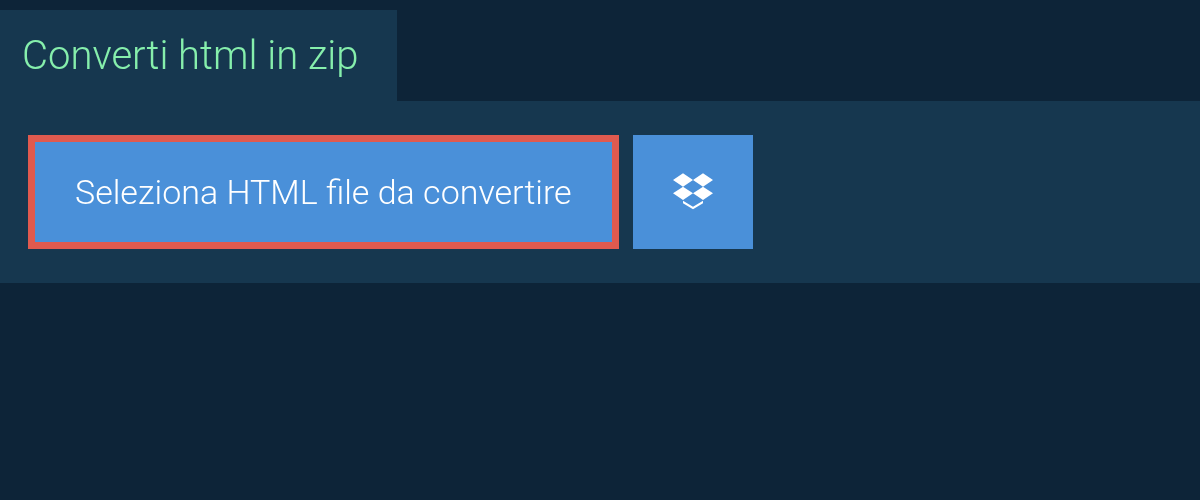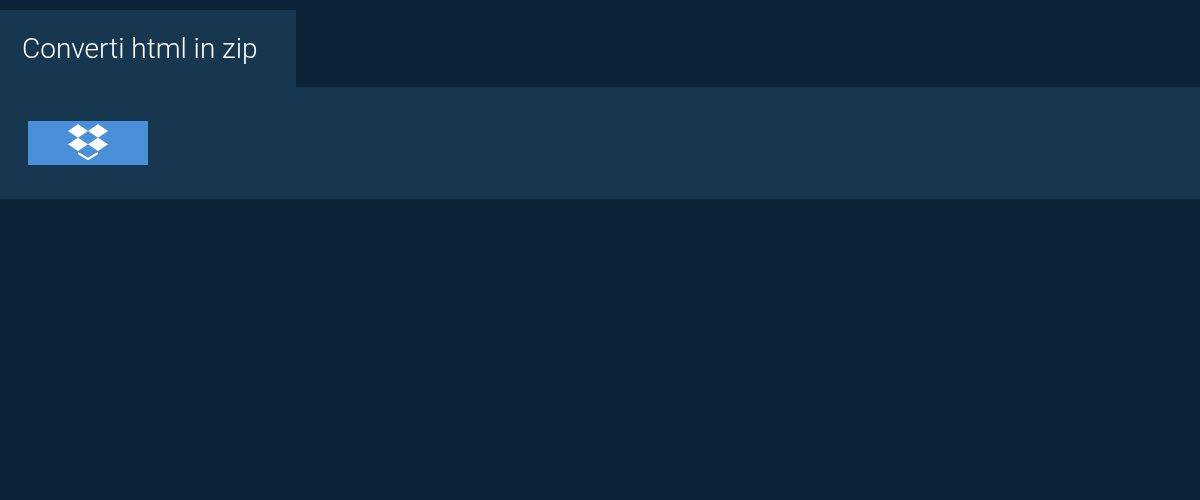--- a/index.html
+++ b/index.html
@@ -14,22 +14,22 @@
       font-family: -apple-system, BlinkMacSystemFont, "Segoe UI", Roboto, Helvetica, Arial, sans-serif;
       overflow: hidden;
     }
     .tab {
       background: #16374f;
       display: inline-block;
       padding: 22px 38px 22px 22px;
       margin-top: 10px;
     }
     .tab-label {
-      color: #ffffff;
-      font-size: 28px;
+      color: #86efac;
+      font-size: 40px;
       font-weight: 300;
     }
     .panel {
       background: #16374f;
       padding: 34px 28px 34px 28px;
       display: flex;
       gap: 14px;
       align-items: stretch;
     }
     .select-button {
@@ -63,20 +63,23 @@
 </head>
 <body>
 
 
 
 <div class="tab">
   <span class="tab-label">Converti html in zip</span>
 </div>
 
 <div class="panel">
+  <div class="select-button">
+    <span class="select-button-label">Seleziona HTML file da convertire</span>
+  </div>
   <div class="dropbox-button">
     <span>
       <svg viewBox="0 0 24 24" xmlns="http://www.w3.org/2000/svg">
         <path d="M6 2L0 6l6 4-6 4 6 4 6-4 6 4 6-4-6-4 6-4-6-4-6 4-6-4zm6 4l6 4-6 4-6-4 6-4zm-6 12.5l6 3.5 6-3.5v1.5l-6 3.5-6-3.5v-1.5z"></path>
       </svg>
     </span>
   </div>
 </div>
 
 

